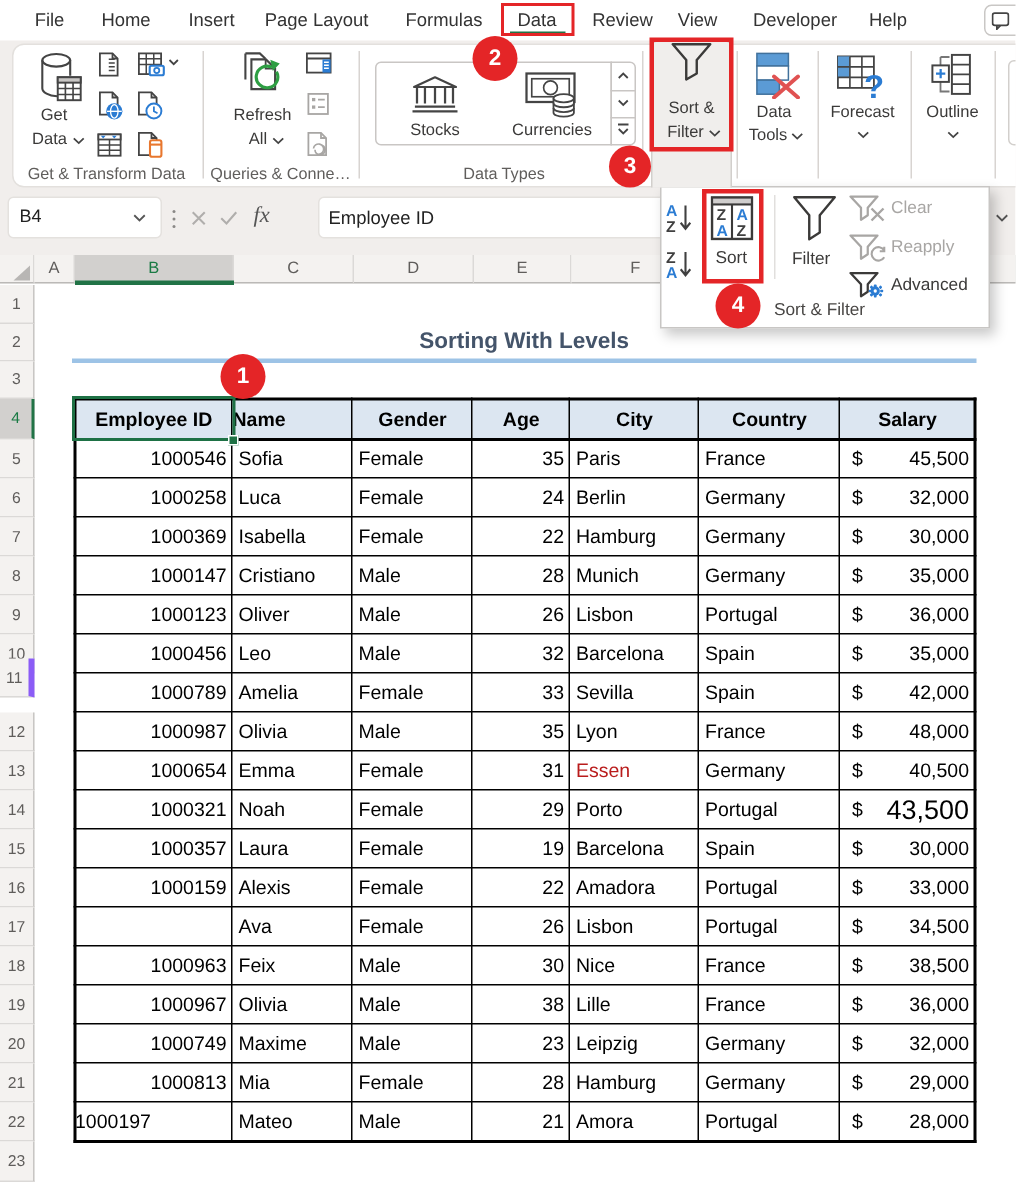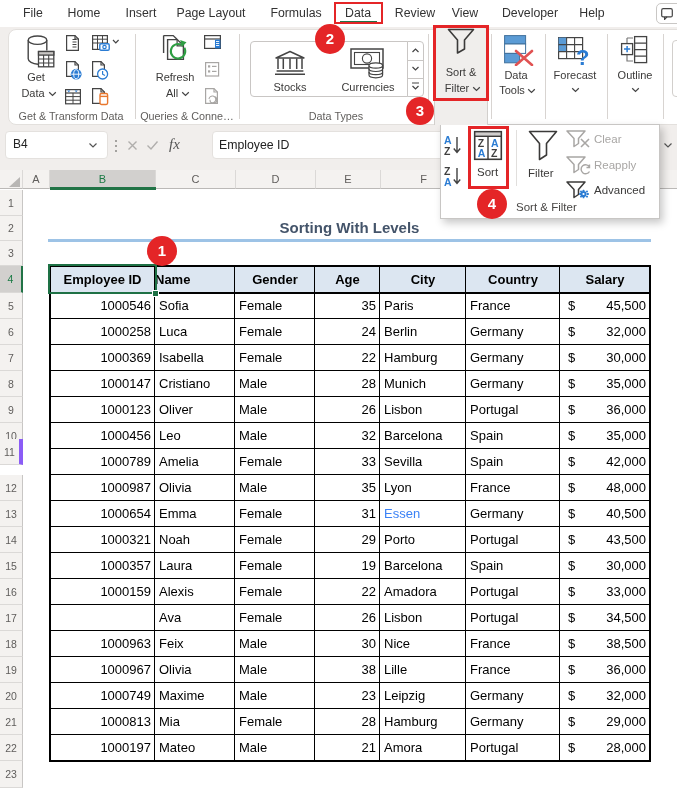--- a/index.html
+++ b/index.html
@@ -310,32 +310,32 @@
 <div class="abs" style="left:239px;top:475px;font-size:13px;color:#000;line-height:26px">Male</div>
 <div class="abs" style="left:315px;top:475px;width:61px;height:26px;font-size:13px;color:#000;text-align:right;line-height:26px">35</div>
 <div class="abs" style="left:384px;top:475px;font-size:13px;color:#000;line-height:26px">Lyon</div>
 <div class="abs" style="left:470px;top:475px;font-size:13px;color:#000;line-height:26px">France</div>
 <div class="abs" style="left:568px;top:475px;font-size:13px;color:#000;line-height:26px">$</div>
 <div class="abs" style="left:560px;top:475px;width:86px;height:26px;font-size:13px;color:#000;text-align:right;line-height:26px">48,000</div>
 <div class="abs" style="left:50px;top:501px;width:101px;height:26px;font-size:13px;color:#000;text-align:right;line-height:26px">1000654</div>
 <div class="abs" style="left:159px;top:501px;font-size:13px;color:#000;line-height:26px">Emma</div>
 <div class="abs" style="left:239px;top:501px;font-size:13px;color:#000;line-height:26px">Female</div>
 <div class="abs" style="left:315px;top:501px;width:61px;height:26px;font-size:13px;color:#000;text-align:right;line-height:26px">31</div>
-<div class="abs" style="left:384px;top:501px;font-size:13px;color:#3b82f6;line-height:26px">Essen</div>
+<div class="abs" style="left:384px;top:501px;font-size:13px;color:#b91c1c;line-height:26px">Essen</div>
 <div class="abs" style="left:470px;top:501px;font-size:13px;color:#000;line-height:26px">Germany</div>
 <div class="abs" style="left:568px;top:501px;font-size:13px;color:#000;line-height:26px">$</div>
 <div class="abs" style="left:560px;top:501px;width:86px;height:26px;font-size:13px;color:#000;text-align:right;line-height:26px">40,500</div>
 <div class="abs" style="left:50px;top:527px;width:101px;height:26px;font-size:13px;color:#000;text-align:right;line-height:26px">1000321</div>
 <div class="abs" style="left:159px;top:527px;font-size:13px;color:#000;line-height:26px">Noah</div>
 <div class="abs" style="left:239px;top:527px;font-size:13px;color:#000;line-height:26px">Female</div>
 <div class="abs" style="left:315px;top:527px;width:61px;height:26px;font-size:13px;color:#000;text-align:right;line-height:26px">29</div>
 <div class="abs" style="left:384px;top:527px;font-size:13px;color:#000;line-height:26px">Porto</div>
 <div class="abs" style="left:470px;top:527px;font-size:13px;color:#000;line-height:26px">Portugal</div>
 <div class="abs" style="left:568px;top:527px;font-size:13px;color:#000;line-height:26px">$</div>
-<div class="abs" style="left:560px;top:527px;width:86px;height:26px;font-size:13px;color:#000;text-align:right;line-height:26px">43,500</div>
+<div class="abs" style="left:560px;top:527px;width:86px;height:26px;font-size:18px;color:#000;text-align:right;line-height:26px">43,500</div>
 <div class="abs" style="left:50px;top:553px;width:101px;height:26px;font-size:13px;color:#000;text-align:right;line-height:26px">1000357</div>
 <div class="abs" style="left:159px;top:553px;font-size:13px;color:#000;line-height:26px">Laura</div>
 <div class="abs" style="left:239px;top:553px;font-size:13px;color:#000;line-height:26px">Female</div>
 <div class="abs" style="left:315px;top:553px;width:61px;height:26px;font-size:13px;color:#000;text-align:right;line-height:26px">19</div>
 <div class="abs" style="left:384px;top:553px;font-size:13px;color:#000;line-height:26px">Barcelona</div>
 <div class="abs" style="left:470px;top:553px;font-size:13px;color:#000;line-height:26px">Spain</div>
 <div class="abs" style="left:568px;top:553px;font-size:13px;color:#000;line-height:26px">$</div>
 <div class="abs" style="left:560px;top:553px;width:86px;height:26px;font-size:13px;color:#000;text-align:right;line-height:26px">30,000</div>
 <div class="abs" style="left:50px;top:579px;width:101px;height:26px;font-size:13px;color:#000;text-align:right;line-height:26px">1000159</div>
 <div class="abs" style="left:159px;top:579px;font-size:13px;color:#000;line-height:26px">Alexis</div>
@@ -377,21 +377,21 @@
 <div class="abs" style="left:568px;top:683px;font-size:13px;color:#000;line-height:26px">$</div>
 <div class="abs" style="left:560px;top:683px;width:86px;height:26px;font-size:13px;color:#000;text-align:right;line-height:26px">32,000</div>
 <div class="abs" style="left:50px;top:709px;width:101px;height:26px;font-size:13px;color:#000;text-align:right;line-height:26px">1000813</div>
 <div class="abs" style="left:159px;top:709px;font-size:13px;color:#000;line-height:26px">Mia</div>
 <div class="abs" style="left:239px;top:709px;font-size:13px;color:#000;line-height:26px">Female</div>
 <div class="abs" style="left:315px;top:709px;width:61px;height:26px;font-size:13px;color:#000;text-align:right;line-height:26px">28</div>
 <div class="abs" style="left:384px;top:709px;font-size:13px;color:#000;line-height:26px">Hamburg</div>
 <div class="abs" style="left:470px;top:709px;font-size:13px;color:#000;line-height:26px">Germany</div>
 <div class="abs" style="left:568px;top:709px;font-size:13px;color:#000;line-height:26px">$</div>
 <div class="abs" style="left:560px;top:709px;width:86px;height:26px;font-size:13px;color:#000;text-align:right;line-height:26px">29,000</div>
-<div class="abs" style="left:50px;top:735px;width:101px;height:26px;font-size:13px;color:#000;text-align:right;line-height:26px">1000197</div>
+<div class="abs" style="left:50px;top:735px;width:101px;height:26px;font-size:13px;color:#000;text-align:left;line-height:26px">1000197</div>
 <div class="abs" style="left:159px;top:735px;font-size:13px;color:#000;line-height:26px">Mateo</div>
 <div class="abs" style="left:239px;top:735px;font-size:13px;color:#000;line-height:26px">Male</div>
 <div class="abs" style="left:315px;top:735px;width:61px;height:26px;font-size:13px;color:#000;text-align:right;line-height:26px">21</div>
 <div class="abs" style="left:384px;top:735px;font-size:13px;color:#000;line-height:26px">Amora</div>
 <div class="abs" style="left:470px;top:735px;font-size:13px;color:#000;line-height:26px">Portugal</div>
 <div class="abs" style="left:568px;top:735px;font-size:13px;color:#000;line-height:26px">$</div>
 <div class="abs" style="left:560px;top:735px;width:86px;height:26px;font-size:13px;color:#000;text-align:right;line-height:26px">28,000</div>
 <div class="abs" style="left:49px;top:265px;width:2px;height:497px;background:#000"></div>
 <div class="abs" style="left:154px;top:265px;width:1px;height:497px;background:#000"></div>
 <div class="abs" style="left:234px;top:265px;width:1px;height:497px;background:#000"></div>

